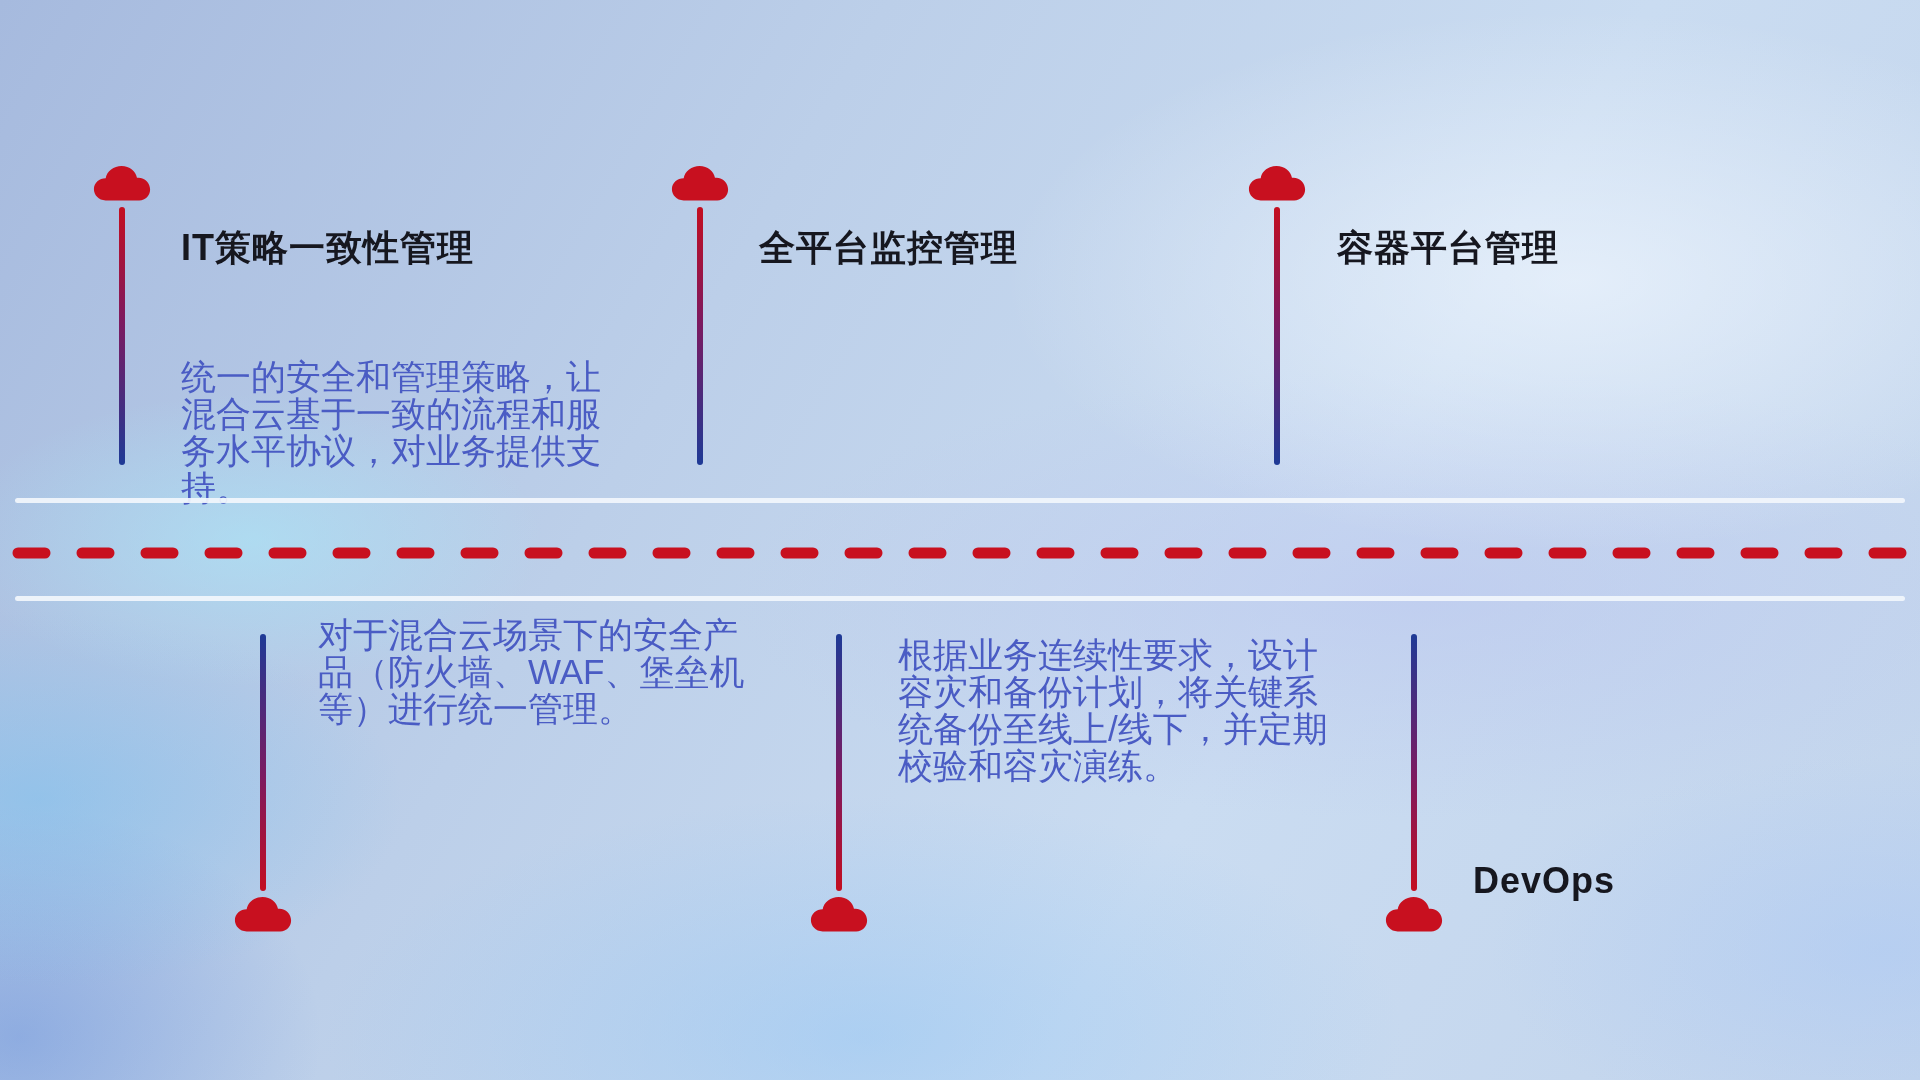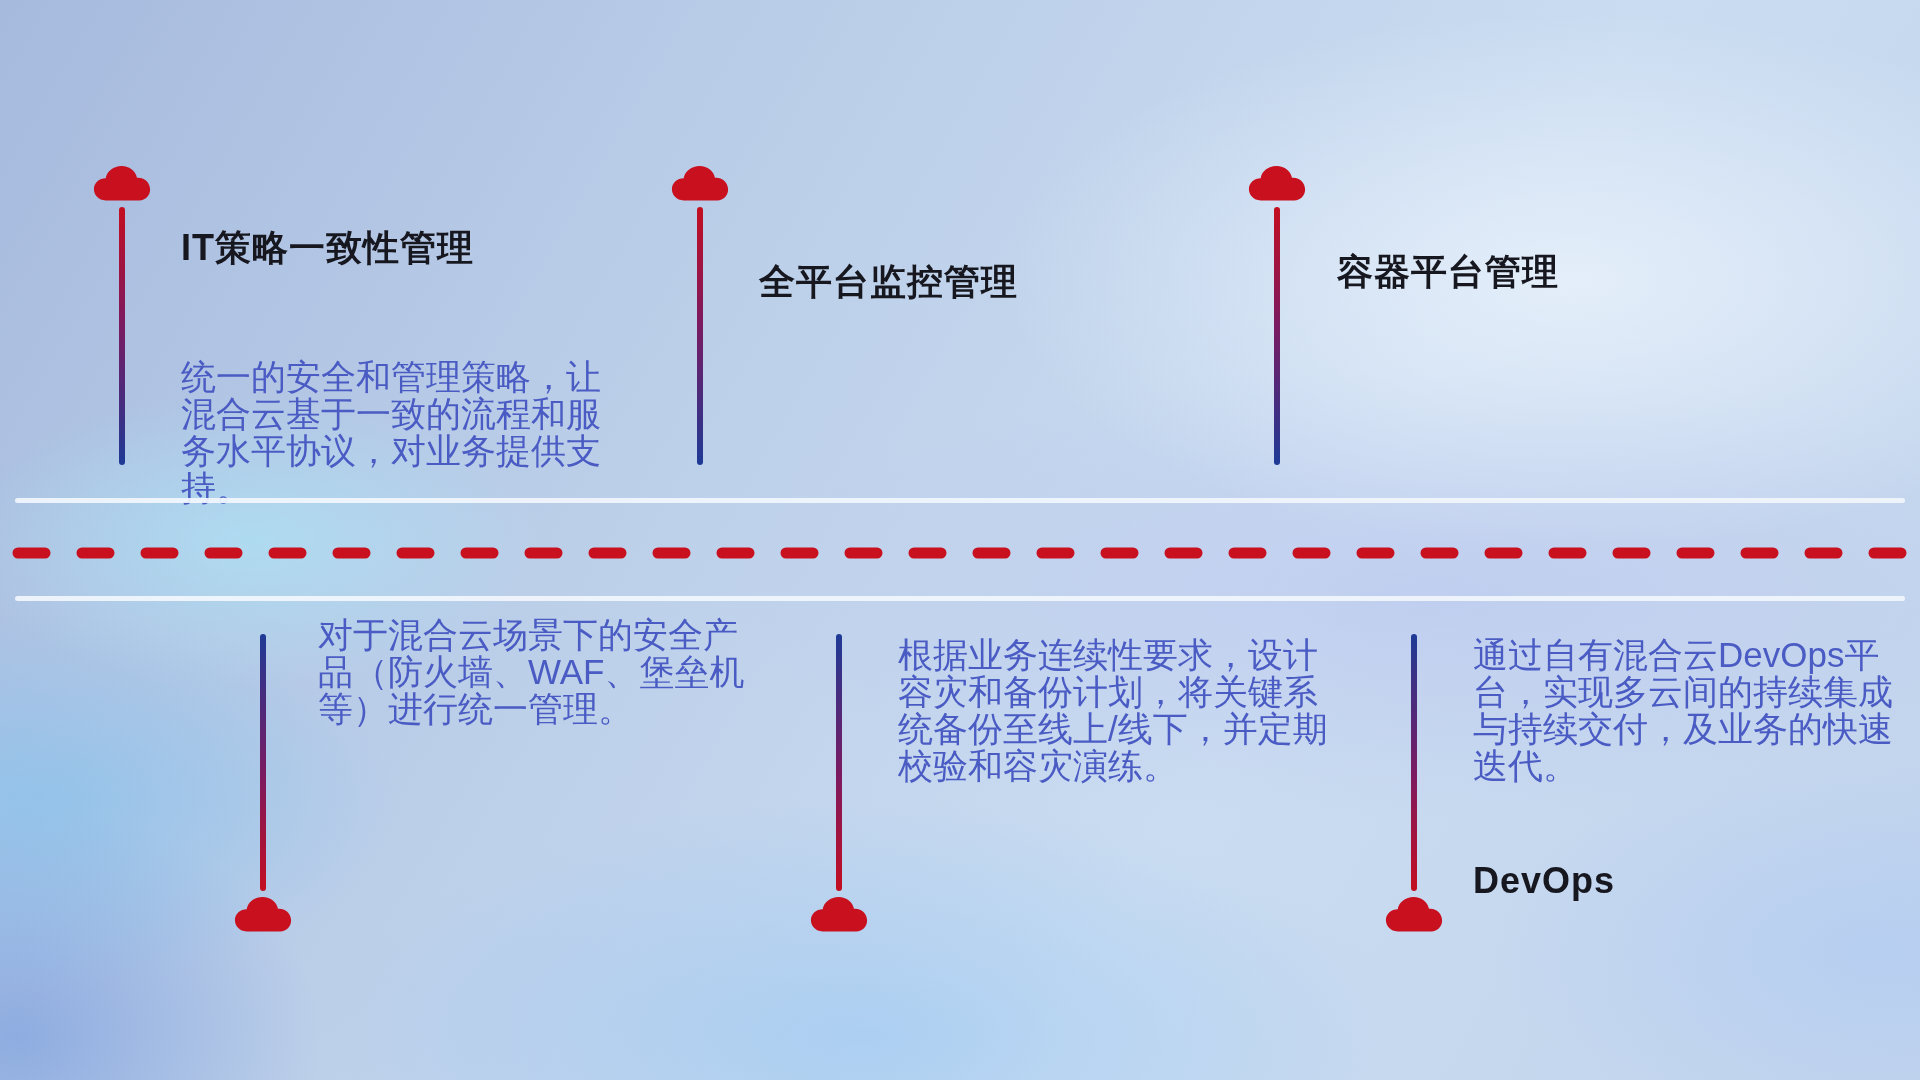--- a/index.html
+++ b/index.html
@@ -79,26 +79,26 @@
   }
 
   
   .t1-line  { left: 119px;  top: 207px; height: 258px; }
   .t1-cloud { left: 93px;   top: 165px; }
   .t1-title { left: 181px;  top: 224px; }
   .t1-desc  { left: 181px;  top: 358px; }
 
   .t2-line  { left: 697px;  top: 207px; height: 258px; }
   .t2-cloud { left: 671px;  top: 165px; }
-  .t2-title { left: 759px;  top: 224px; margin-top: 34px; }
+  .t2-title { left: 759px;  top: 224px; }
   .t2-desc  { left: 759px;  top: 358px; }
 
   .t3-line  { left: 1274px; top: 207px; height: 258px; }
   .t3-cloud { left: 1248px; top: 165px; }
-  .t3-title { left: 1337px; top: 224px; margin-top: 24px; }
+  .t3-title { left: 1337px; top: 224px; }
   .t3-desc  { left: 1337px; top: 358px; }
 
   
   .b1-line  { left: 260px;  top: 634px; height: 257px; }
   .b1-cloud { left: 234px;  top: 896px; }
   .b1-title { left: 318px;  top: 836px; }
   .b1-desc  { left: 318px;  top: 616px; }
 
   .b2-line  { left: 836px;  top: 634px; height: 257px; }
   .b2-cloud { left: 810px;  top: 896px; }
@@ -151,16 +151,15 @@
   <div class="vline dir-bottom b2-line"></div>
   <svg class="cloud b2-cloud" viewBox="0 0 64 44">
     <path fill="#c8101f" d="M14 39 C6 39 1 33 1 26.5 C1 19.5 7 14.5 14 14.5 C15.2 6.5 23 1 31.5 1 C40.5 1 47.3 7 48.5 14 C56.5 13 63 19.5 63 27 C63 33.5 58 39 51 39 Z"></path>
   </svg>
   <div class="item-desc b2-desc">根据业务连续性要求，设计容灾和备份计划，将关键系统备份至线上/线下，并定期校验和容灾演练。</div>
 
   <div class="vline dir-bottom b3-line"></div>
   <svg class="cloud b3-cloud" viewBox="0 0 64 44">
     <path fill="#c8101f" d="M14 39 C6 39 1 33 1 26.5 C1 19.5 7 14.5 14 14.5 C15.2 6.5 23 1 31.5 1 C40.5 1 47.3 7 48.5 14 C56.5 13 63 19.5 63 27 C63 33.5 58 39 51 39 Z"></path>
   </svg>
-  <div class="item-desc b3-desc">通过自有混合云DevOps平台，实现多云间的持续集成与持续交付，及业务的快速迭代。</div>
   <div class="item-title b3-title">DevOps</div>
 
 </div>
 
 </body></html>

